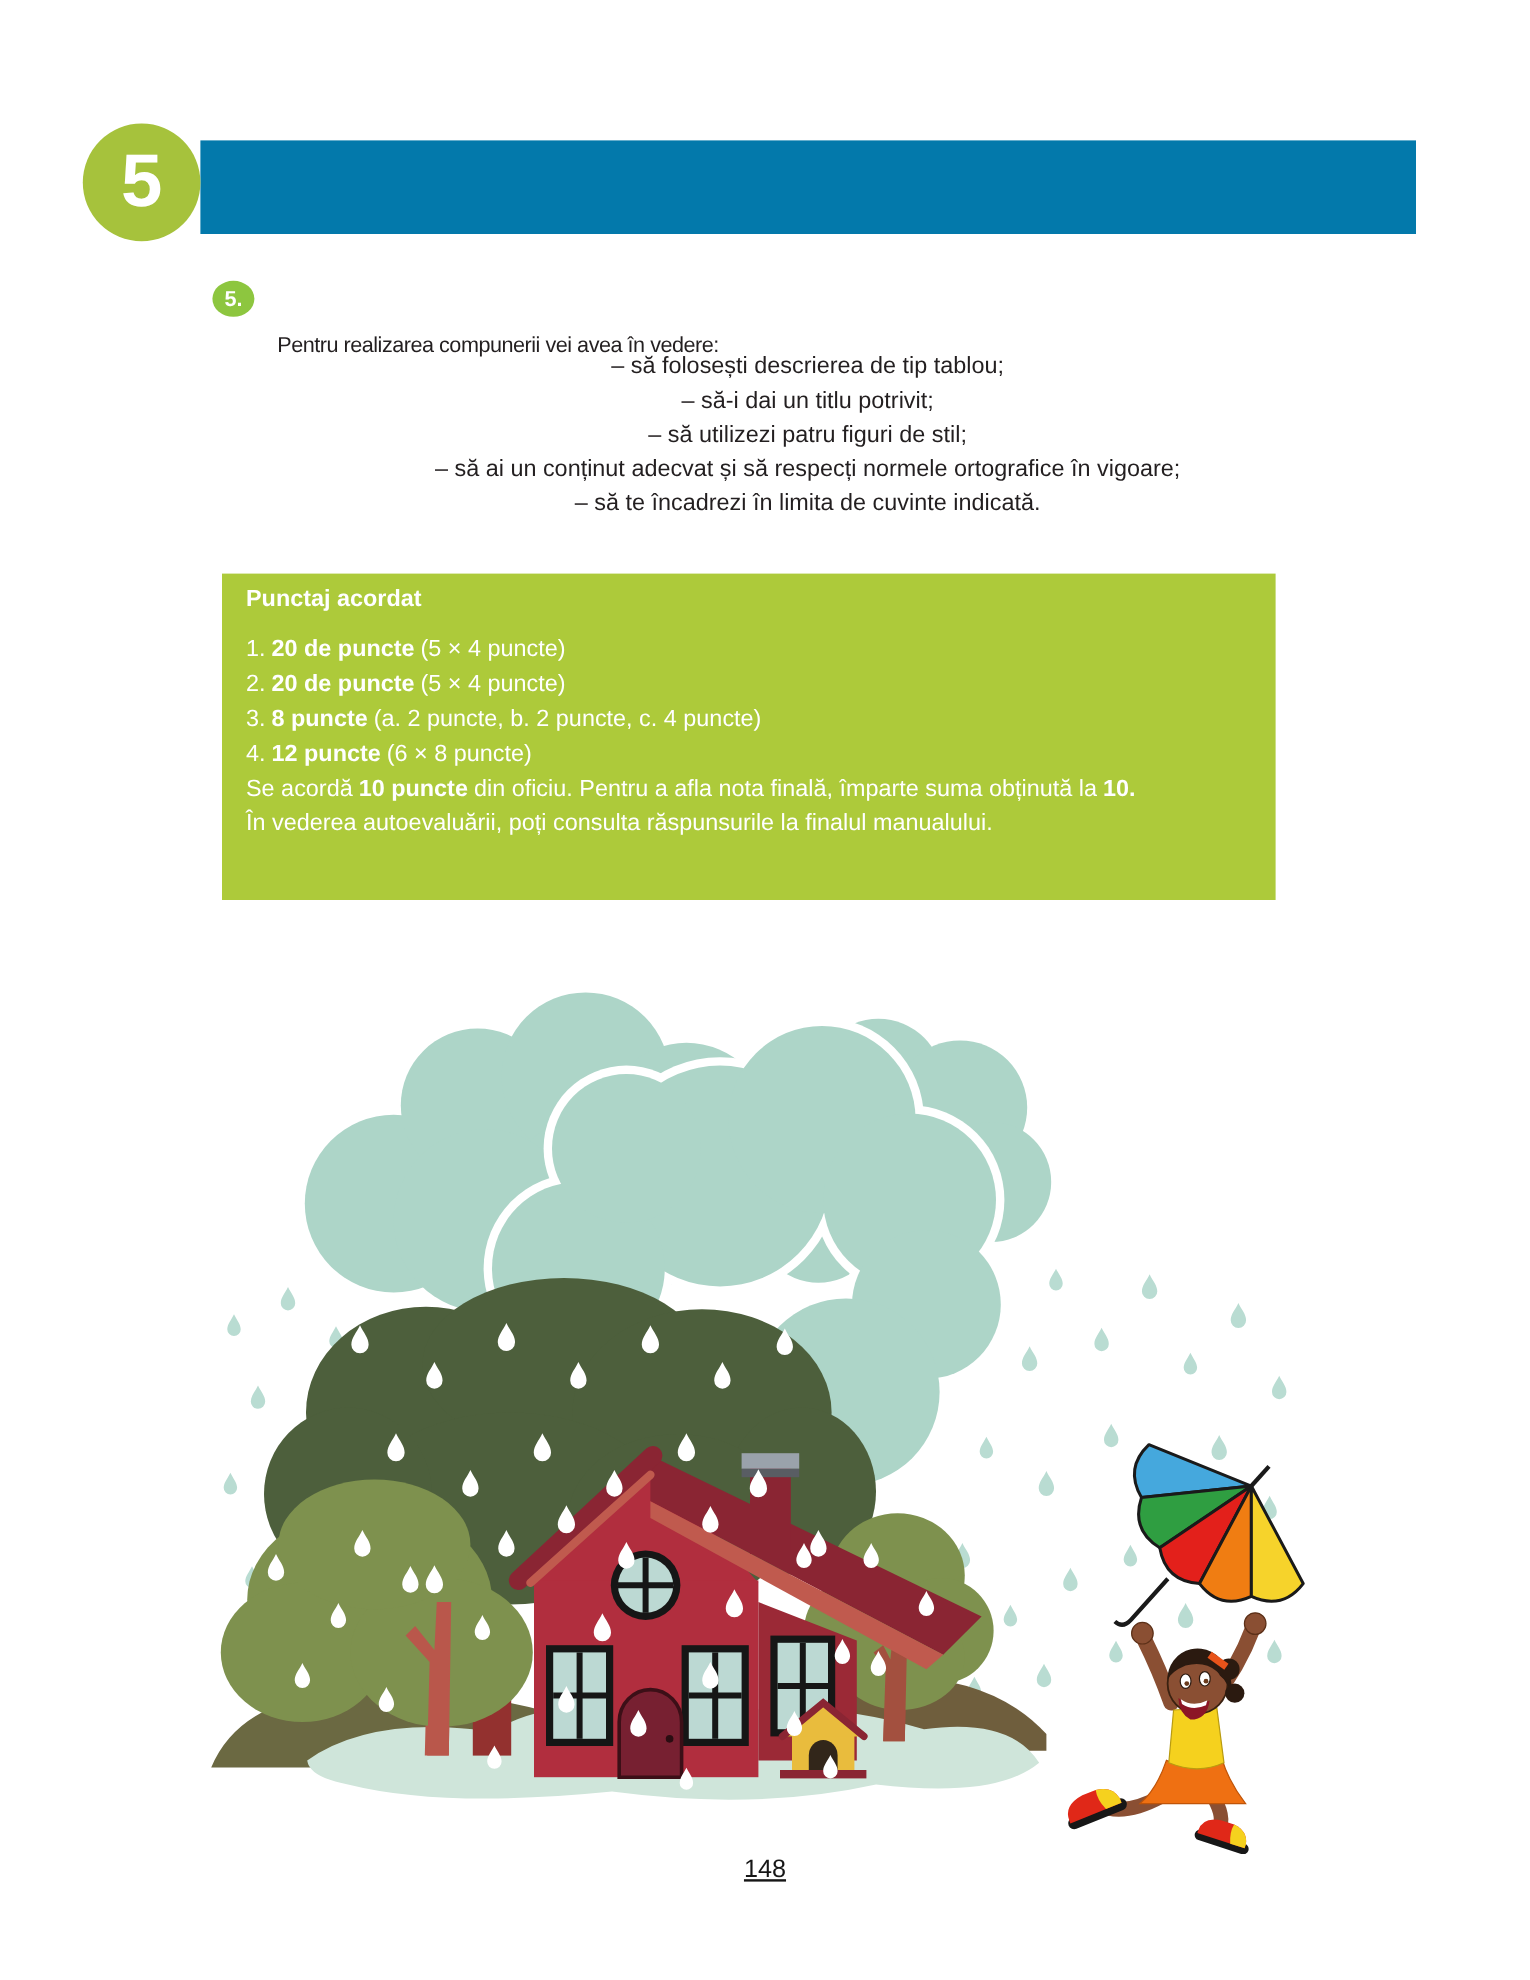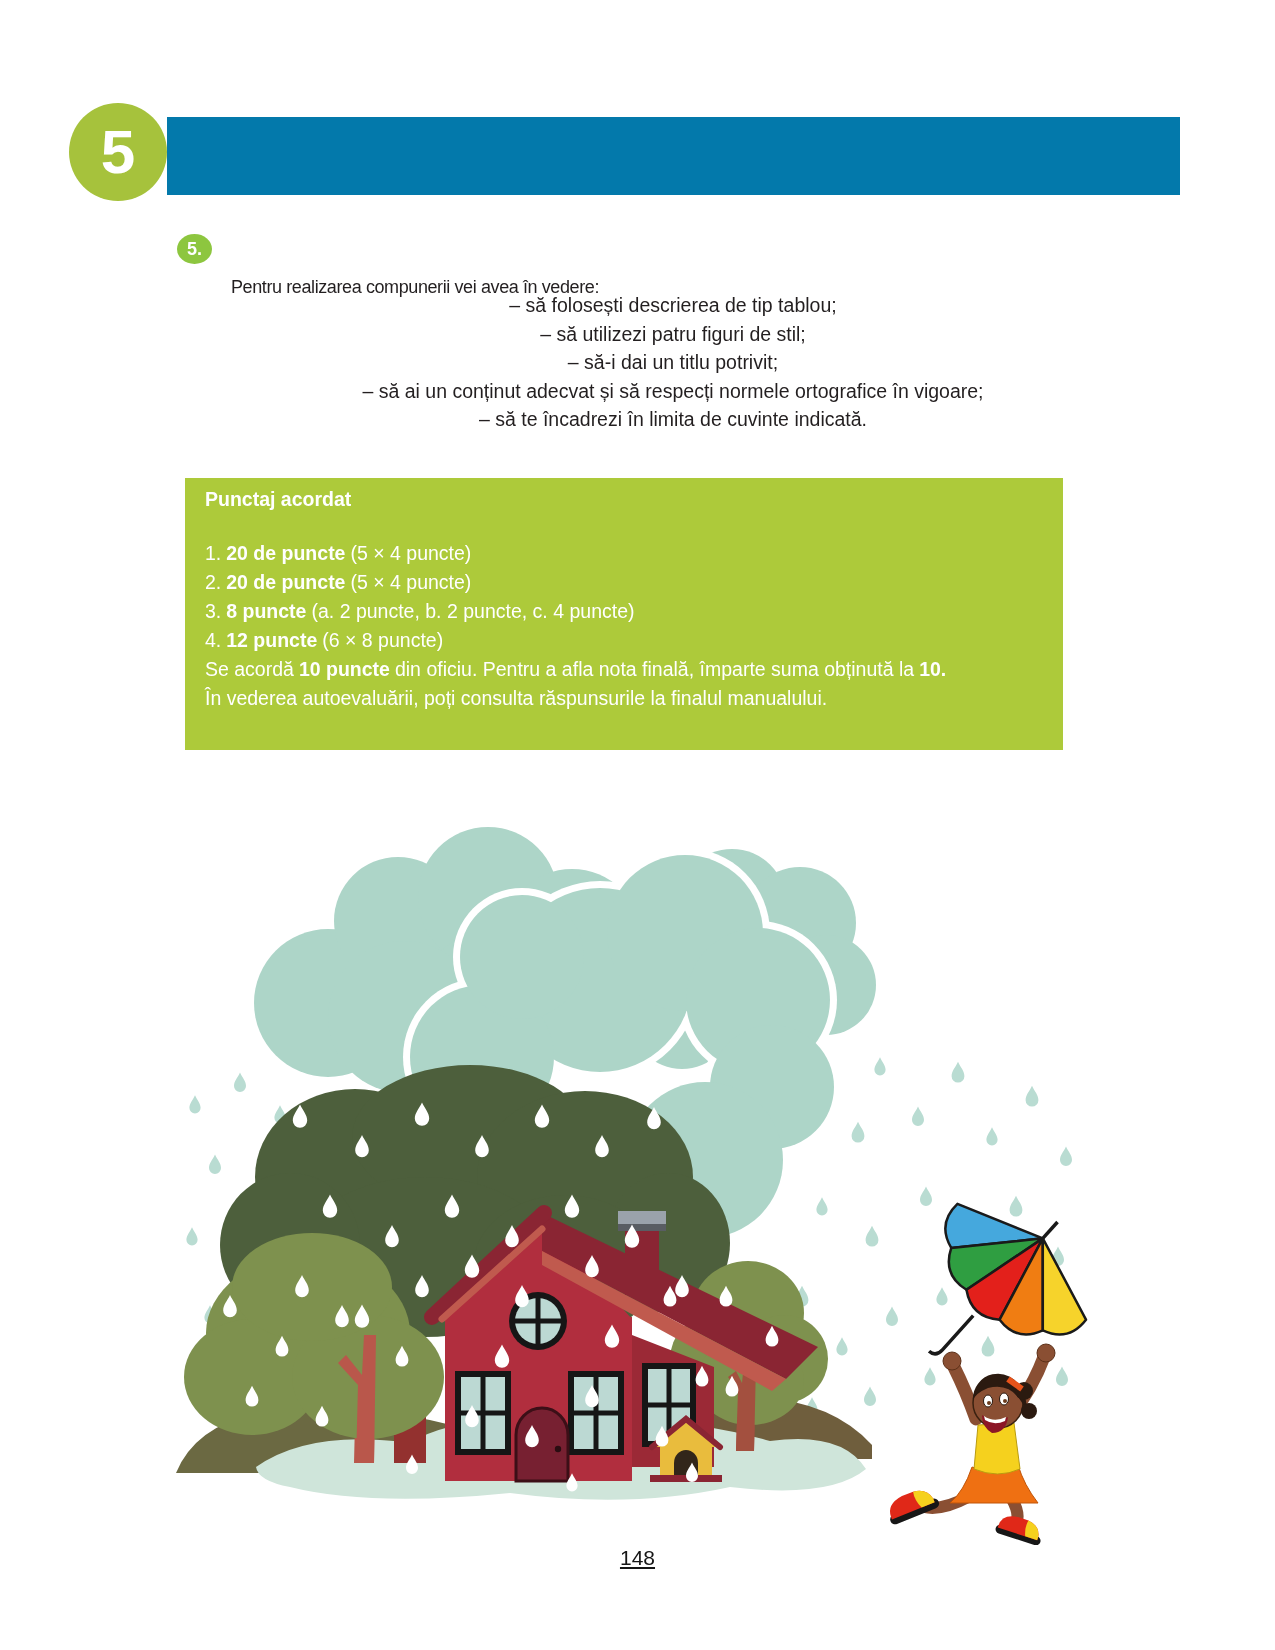--- a/index.html
+++ b/index.html
@@ -22,21 +22,21 @@
   }
   .task-line1{position:absolute;left:219px;top:238px;width:880px;font-size:19.5px;}
   .task-line2{position:absolute;left:231px;top:277px;width:860px;font-size:18px;letter-spacing:-0.4px;}
   .task-bullets{position:absolute;left:253px;top:291px;width:840px;font-size:19.5px;line-height:28.5px;}
   .task-bullets div{white-space:nowrap;text-align:center;}
   
   .score-box{
     position:absolute;left:185px;top:478px;width:878px;height:272px;background:#adca3a;
     color:#ffffff;box-sizing:border-box;padding:10px 20px;font-size:19.5px;
   }
-  .score-title{font-weight:bold;margin-bottom:28px;}
+  .score-title{font-weight:bold;margin-bottom:16px;}
   .score-line{line-height:29px;}
   .b{font-weight:bold;}
   .sp{margin-right:5px;}
   
   .illustration{position:absolute;left:170px;top:815px;width:920px;height:730px;}
   
   .page-number{position:absolute;left:0;top:1546px;width:100%;text-align:center;font-size:21px;color:#161616;text-decoration:underline;}
 </style>
 </head>
 <body>
@@ -45,22 +45,22 @@
 
   <div class="header-bar"></div>
   <div class="unit-circle">
     <span>5</span>
   </div>
 
   <div class="task-badge">5.</div>
   <div class="task-line2">Pentru realizarea compunerii vei avea în vedere:</div>
   <div class="task-bullets">
     <div>– să folosești descrierea de tip tablou;</div>
+    <div>– să-i dai un titlu potrivit;</div>
     <div>– să utilizezi patru figuri de stil;</div>
-    <div>– să-i dai un titlu potrivit;</div>
     <div>– să ai un conținut adecvat și să respecți normele ortografice în vigoare;</div>
     <div>– să te încadrezi în limita de cuvinte indicată.</div>
   </div>
 
   <div class="score-box">
     <div class="score-title">Punctaj acordat</div>
     <div class="score-line">
       <span class="sp">1.</span><span class="b sp">20 de puncte</span><span>(5 × 4 puncte)</span>
     </div>
     <div class="score-line">

